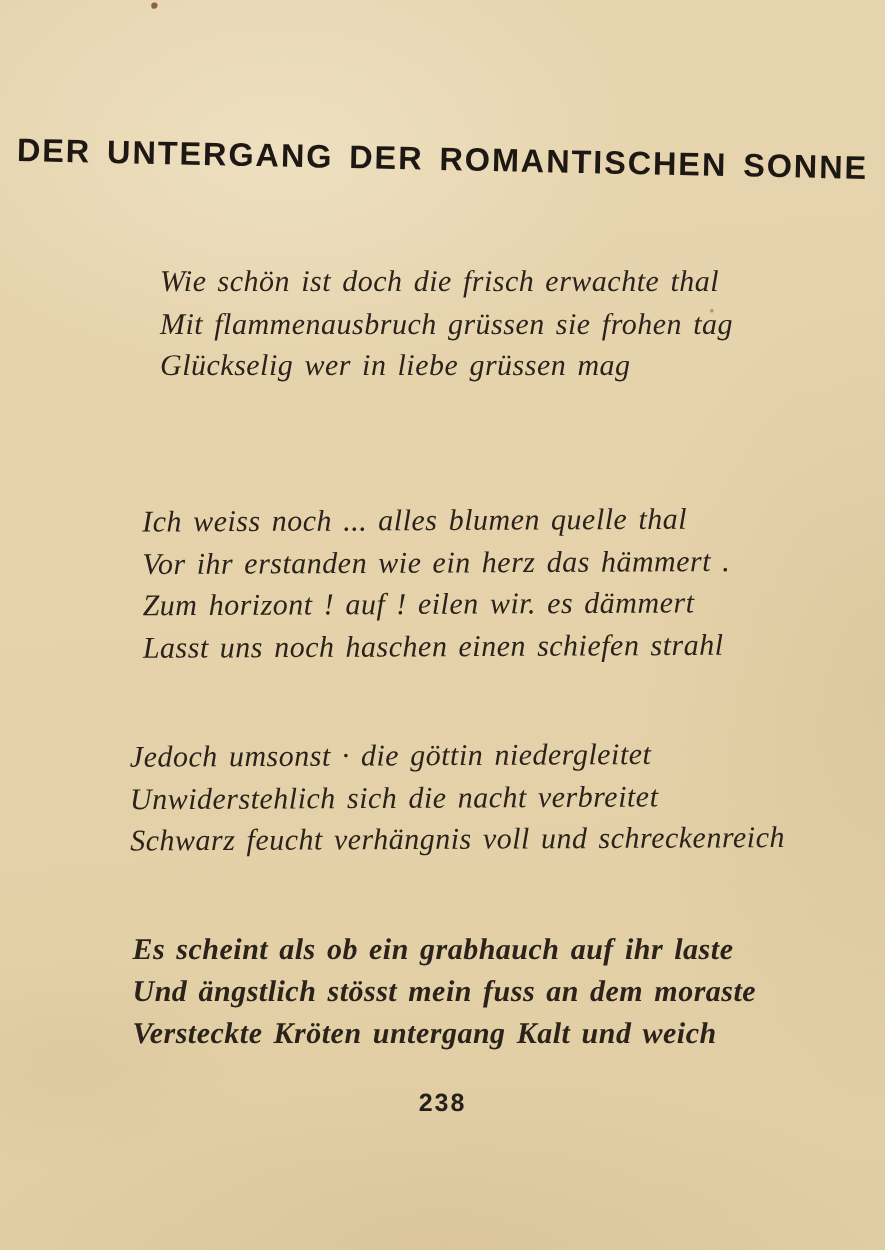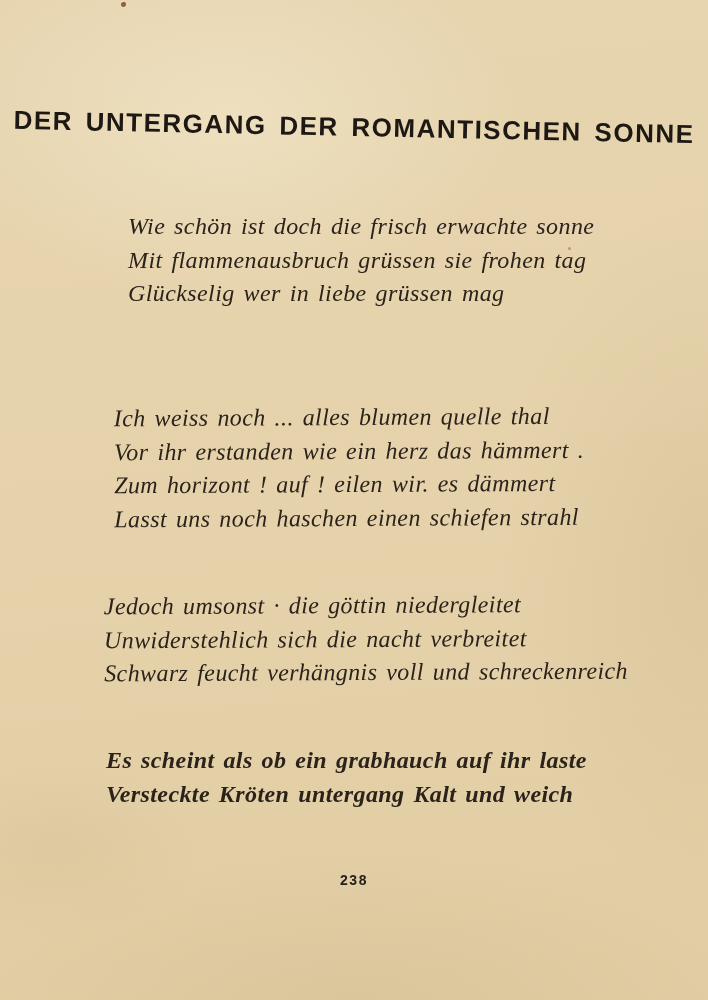--- a/index.html
+++ b/index.html
@@ -74,52 +74,53 @@
   .stanza-4 { left: 106px; top: 744px; font-weight: bold; }
   .poem-line { height: 33.5px; }
   .page-number {
     position: absolute;
     left: 0;
     top: 872px;
     width: 708px;
     text-align: center;
     font-family: "Liberation Sans", sans-serif;
     font-weight: 700;
-    font-size: 14px;
+    font-size: 20px;
     letter-spacing: 1.5px;
     color: #26201a;
   }
 </style>
 </head>
 <body>
 
 <div class="paper">
   <div class="speck"></div>
   <div class="speck2"></div>
 
   <div class="title">DER UNTERGANG DER ROMANTISCHEN SONNE</div>
 
   <div class="stanza stanza-1">
-    <div class="poem-line">Wie schön ist doch die frisch erwachte sonne</div>
+    <div class="poem-line">Wie schön ist doch die frisch erwachte thal</div>
     <div class="poem-line">Mit flammenausbruch grüssen sie frohen tag</div>
     <div class="poem-line">Glückselig wer in liebe grüssen mag</div>
   </div>
 
   <div class="stanza stanza-2">
     <div class="poem-line">Ich weiss noch ... alles blumen quelle thal</div>
     <div class="poem-line">Vor ihr erstanden wie ein herz das hämmert .</div>
     <div class="poem-line">Zum horizont ! auf !  eilen wir. es dämmert</div>
     <div class="poem-line">Lasst uns noch haschen einen schiefen strahl</div>
   </div>
 
   <div class="stanza stanza-3">
     <div class="poem-line">Jedoch umsonst · die göttin niedergleitet</div>
     <div class="poem-line">Unwiderstehlich sich die nacht verbreitet</div>
     <div class="poem-line">Schwarz feucht verhängnis voll und schreckenreich</div>
   </div>
 
   <div class="stanza stanza-4">
     <div class="poem-line">Es scheint als ob ein grabhauch auf ihr laste</div>
+    <div class="poem-line">Und ängstlich stösst mein fuss an dem moraste</div>
     <div class="poem-line">Versteckte Kröten untergang Kalt und weich</div>
   </div>
 
   <div class="page-number">238</div>
 </div>
 
 </body></html>

